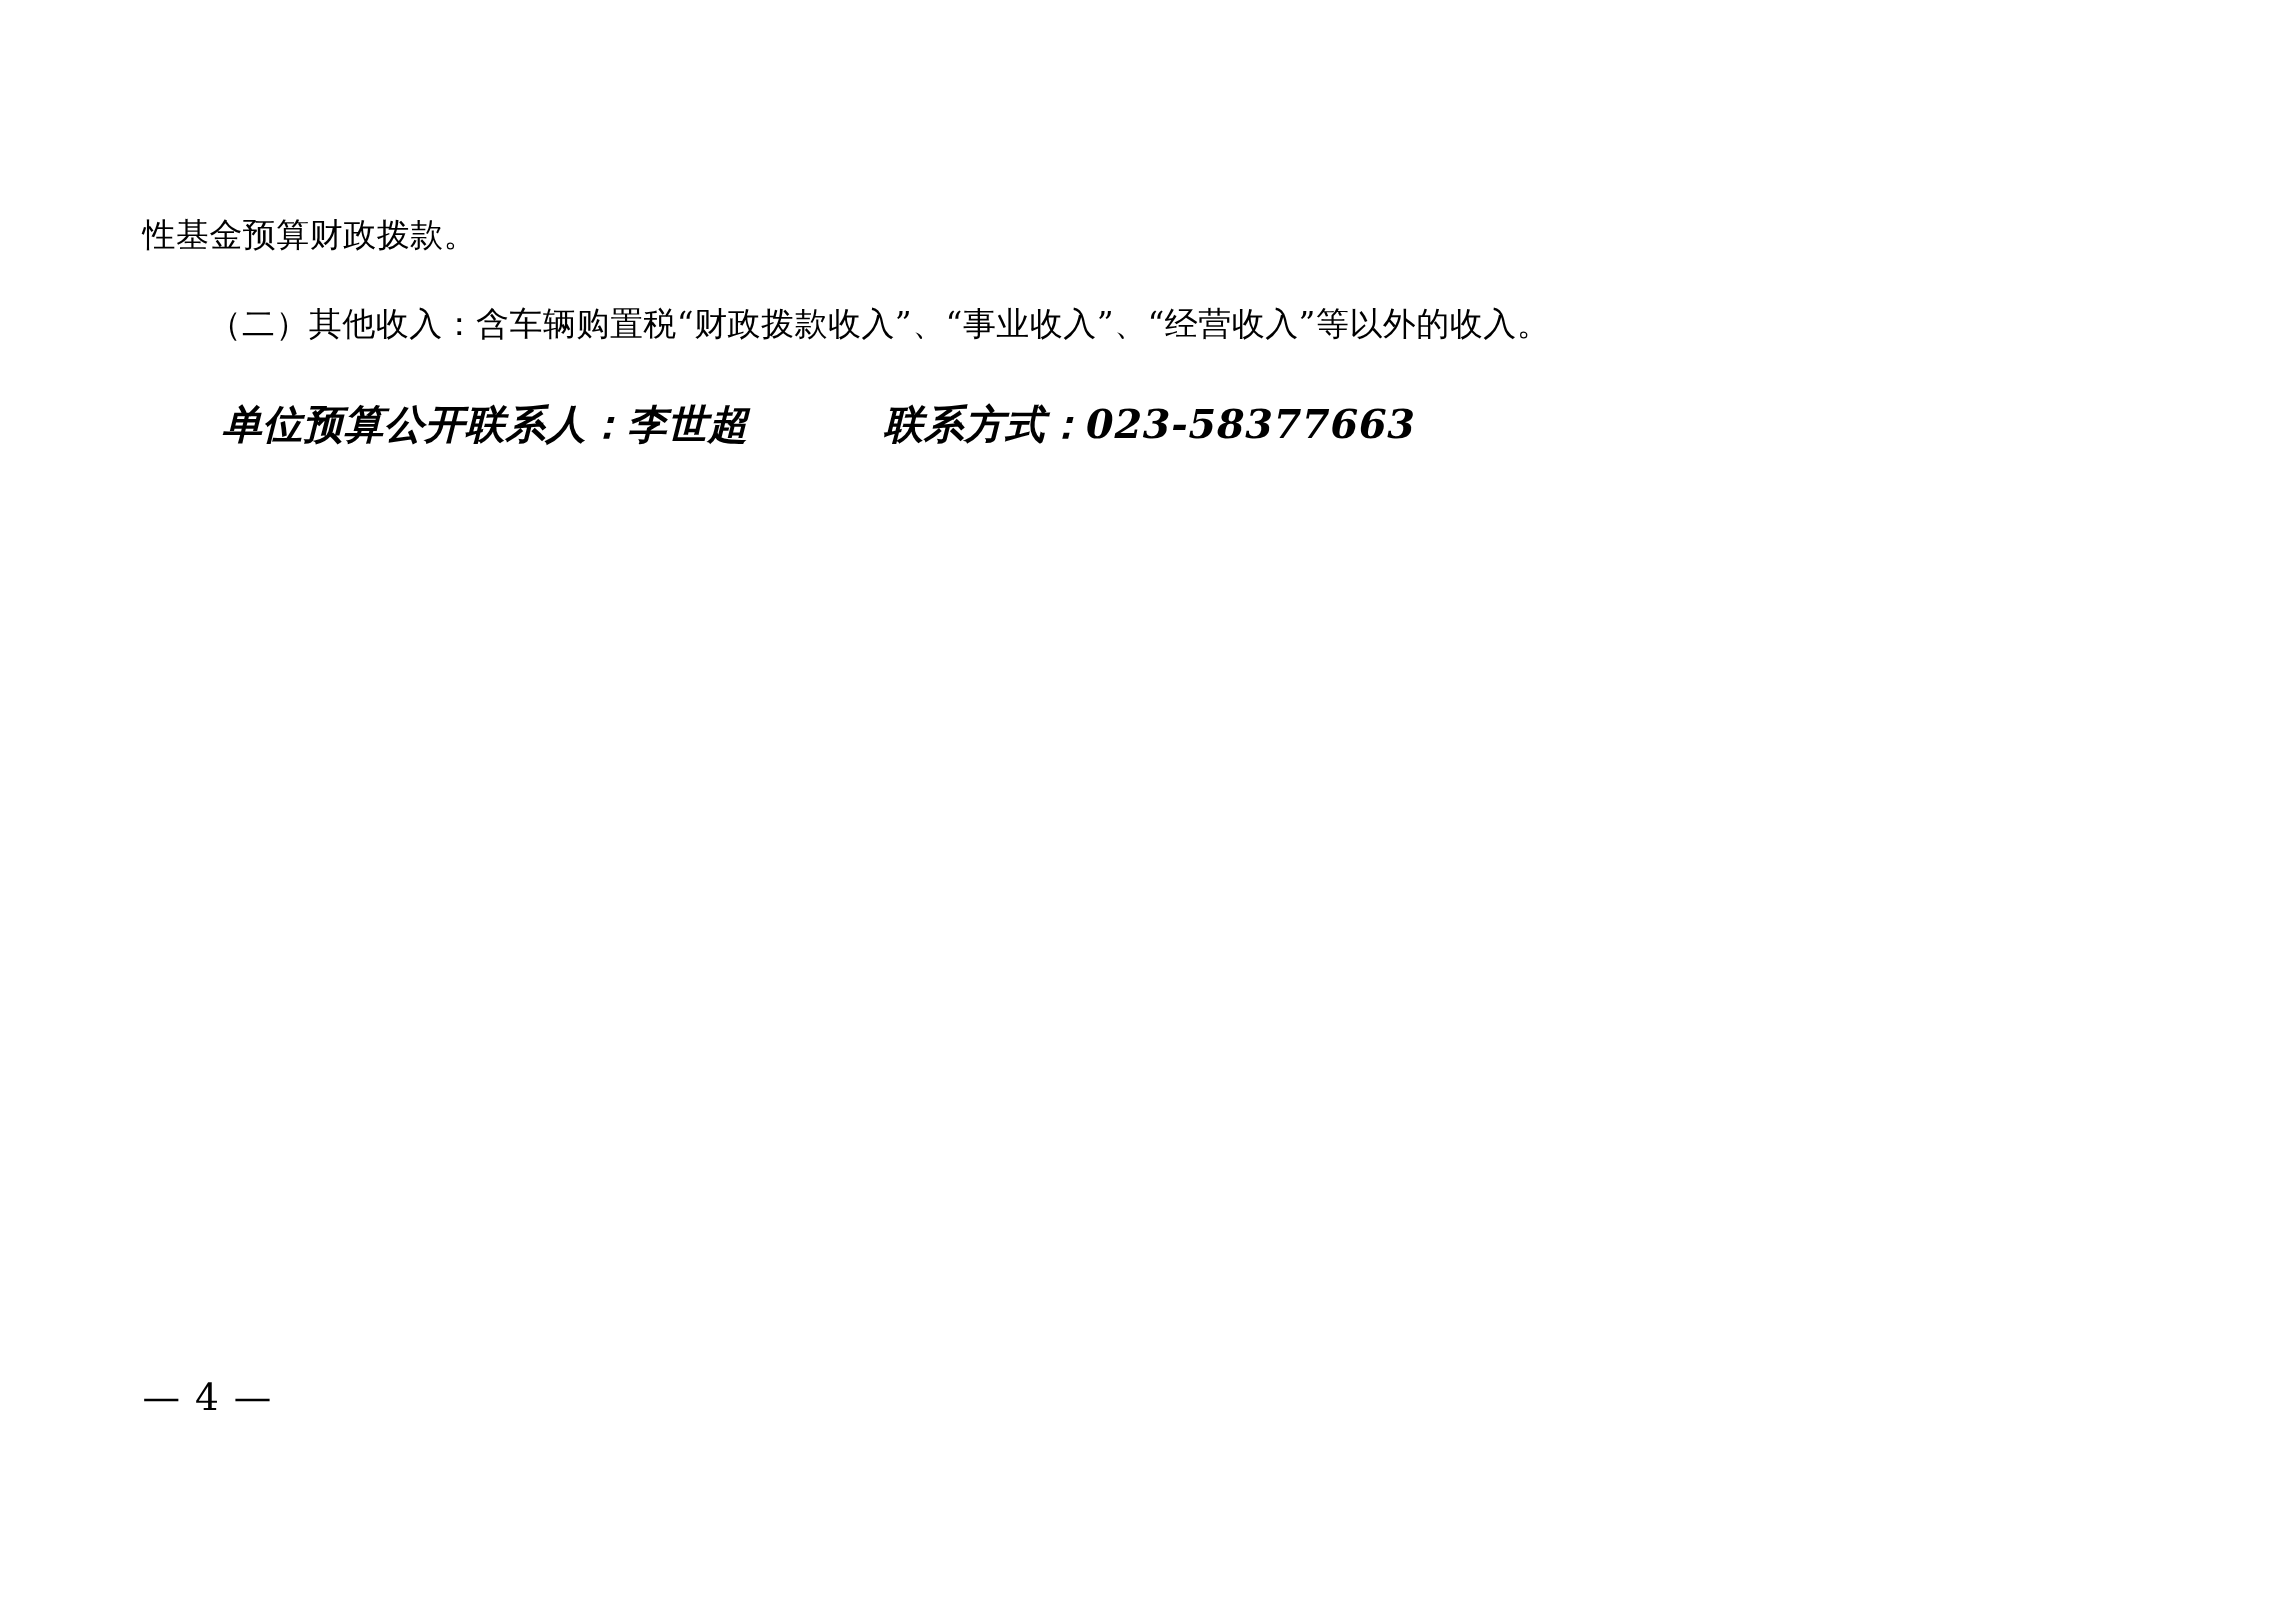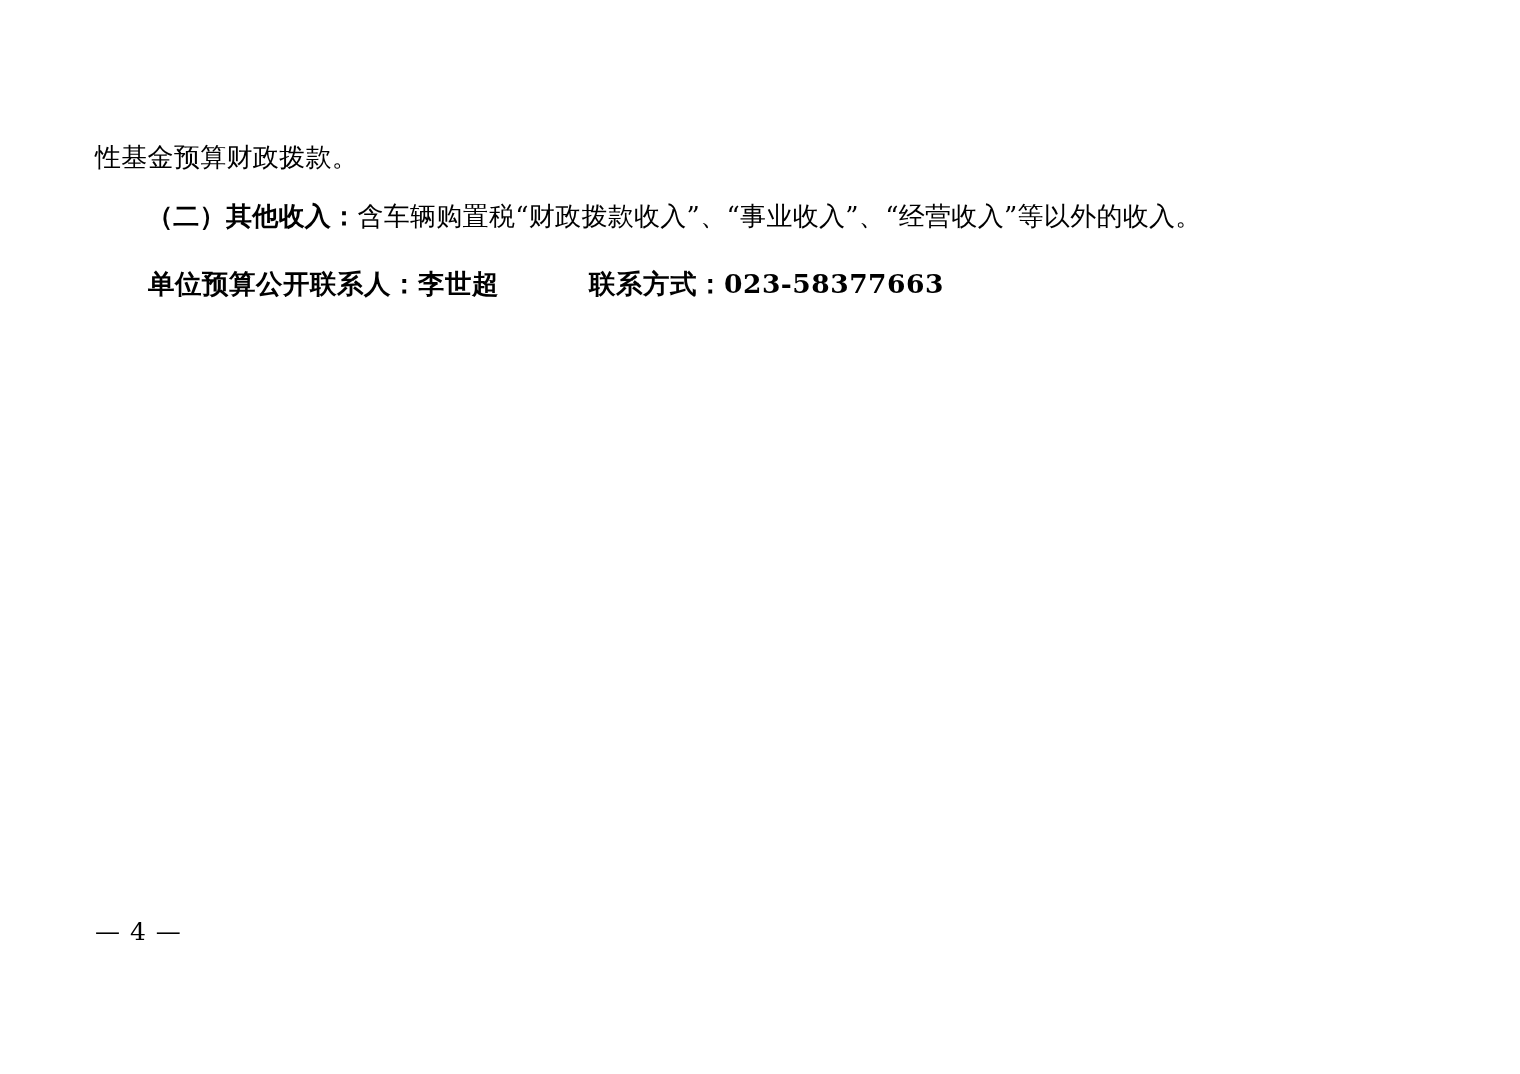--- a/index.html
+++ b/index.html
@@ -16,47 +16,48 @@
     overflow: hidden;
   }
   .page {
     position: relative;
     width: 1520px;
     height: 1074px;
     box-sizing: border-box;
     padding: 130px 95px 0 95px;
   }
   .para {
-    font-size: 26px;
+    font-size: 22px;
     line-height: 55px;
     text-align: justify;
     text-justify: inter-ideograph;
     margin: 0 0 4px 0;
     letter-spacing: 0.3px;
   }
   .indent {
     text-indent: 2em;
   }
   .first-line {
     text-indent: 0;
   }
   .contact {
     font-size: 26.5px;
     line-height: 55px;
     font-weight: bold;
     margin: 12px 0 0 0;
     text-indent: 2em;
     letter-spacing: 0.5px;
+    font-style: italic;
   }
   .contact .gap {
     display: inline-block;
     width: 90px;
   }
   .bold-label {
-    font-weight: bold;
+    font-weight: normal;
   }
   .footer {
     position: absolute;
     left: 95px;
     bottom: 128px;
     font-size: 25px;
     letter-spacing: 1px;
     font-family: "DejaVu Serif", "Liberation Serif", serif;
   }
 </style>

